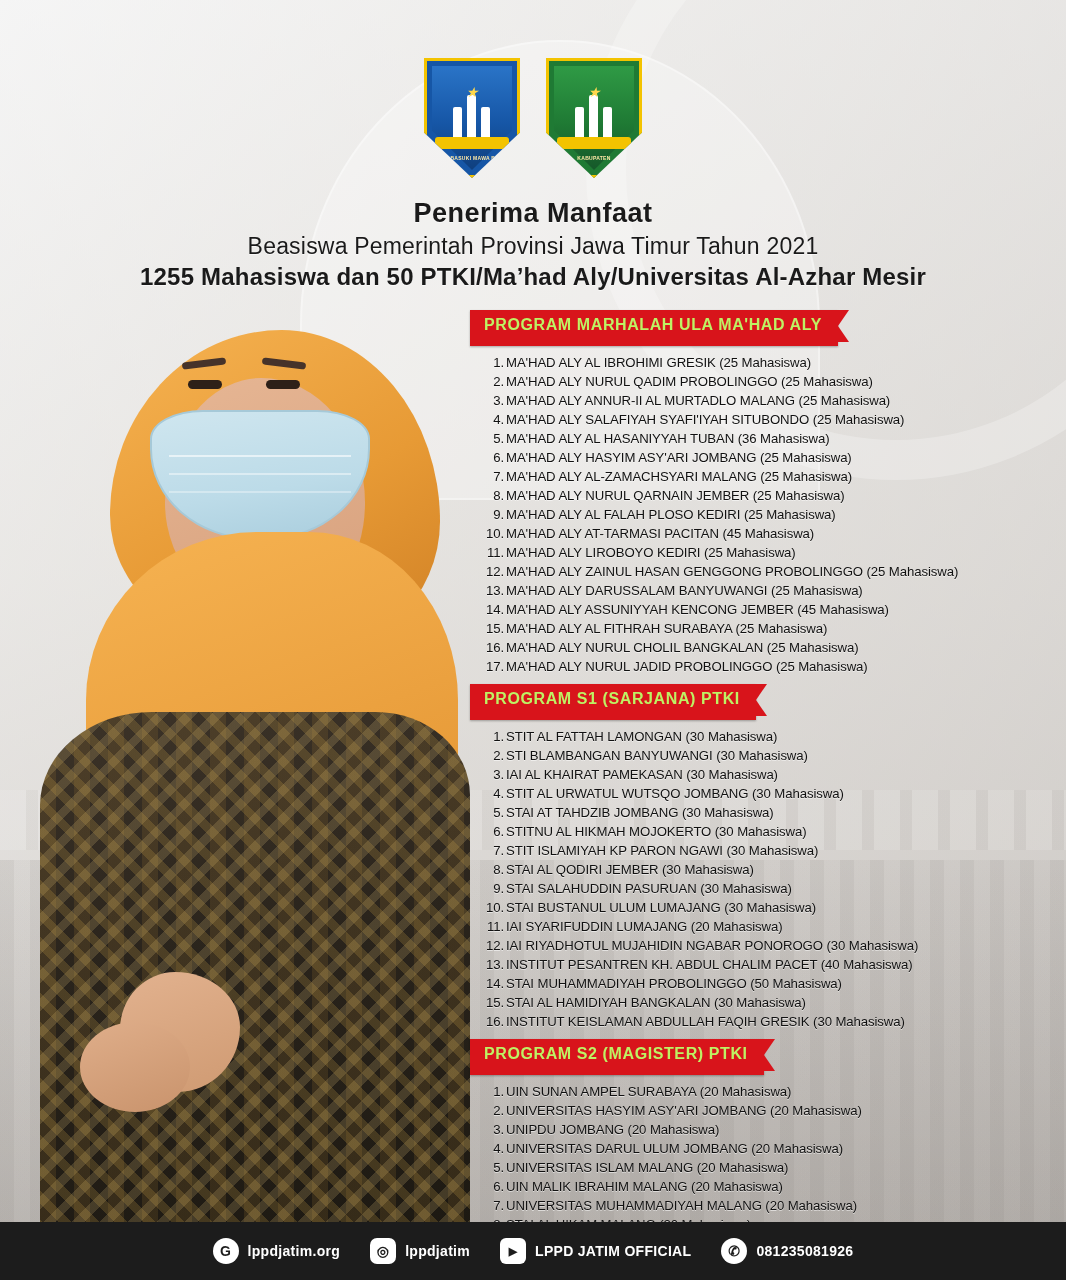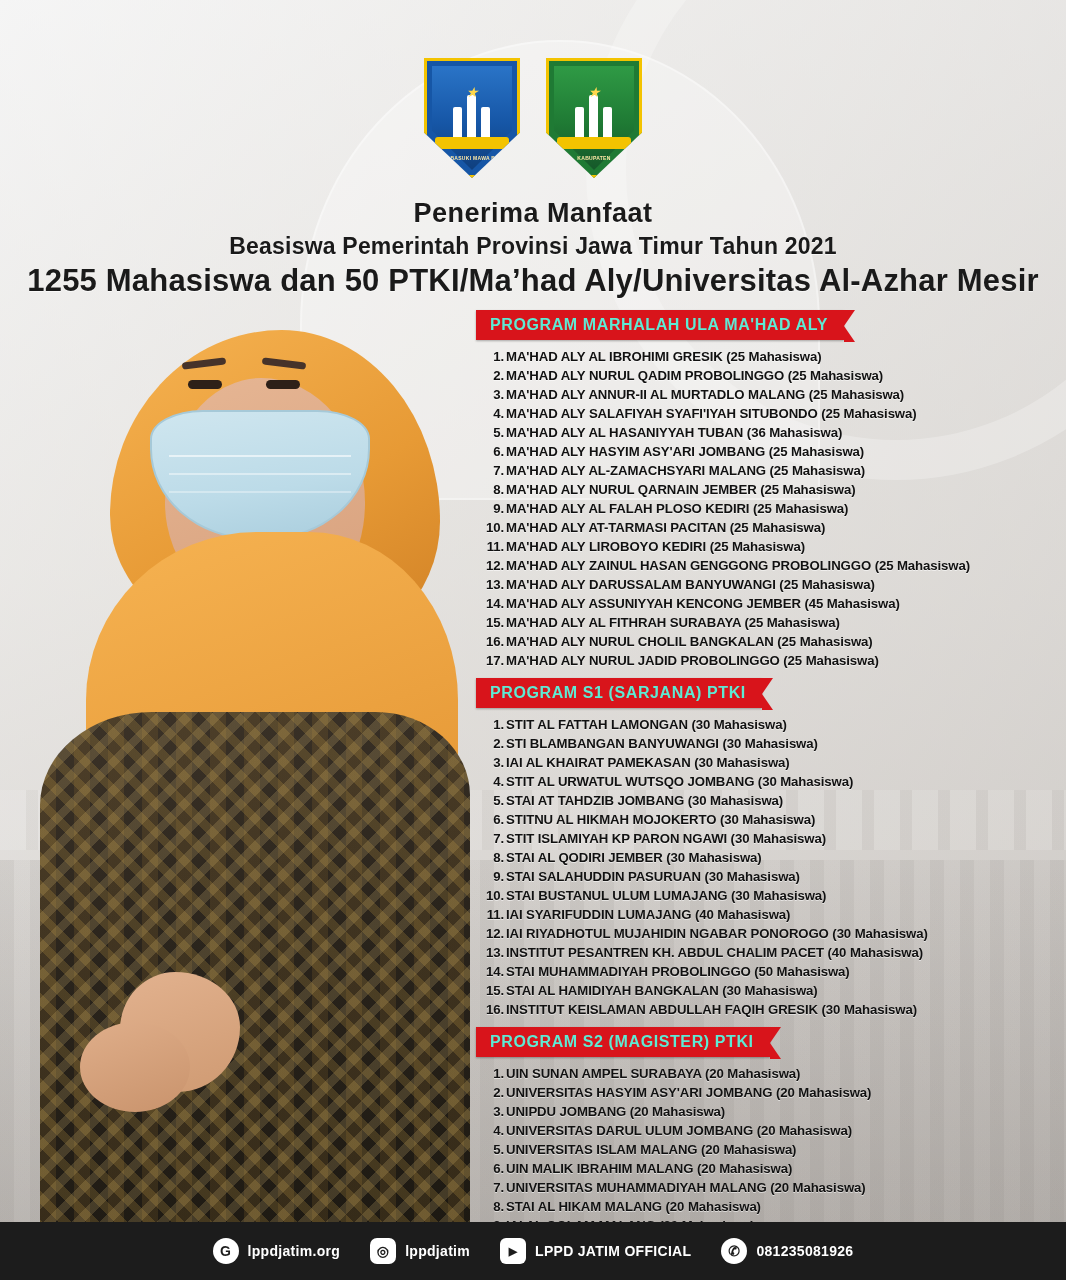--- a/index.html
+++ b/index.html
@@ -97,22 +97,22 @@
     background: #f3c300; border-radius: 3px;
   }
 
   
   .headline {
     position: absolute; top: 198px; left: 0; right: 0;
     text-align: center; color: #1a1a1a;
     text-shadow: 0 1px 0 rgba(255,255,255,0.65);
   }
   .headline .l1 { font-size: 27px; font-weight: bold; letter-spacing: .5px; margin-bottom: 4px; }
-  .headline .l2 { font-size: 23px; font-weight: bold; letter-spacing: .2px; margin-bottom: 3px; }
-  .headline .l3 { font-size: 31px; font-weight: bold; letter-spacing: .2px; }
+  .headline .l2 { font-size: 23px; font-weight: normal; letter-spacing: .2px; margin-bottom: 3px; }
+  .headline .l3 { font-size: 24px; font-weight: bold; letter-spacing: .2px; }
 
   
   .portrait {
     position: absolute; left: 0; bottom: 58px; width: 470px; height: 940px;
   }
   .p-hijab {
     position: absolute; left: 110px; top: 48px; width: 330px; height: 330px;
     background: linear-gradient(150deg,#f6b352 0%, #e79a35 55%, #cf7f24 100%);
     border-radius: 52% 48% 44% 56% / 56% 58% 42% 44%;
   }
@@ -164,46 +164,46 @@
   }
 
   
   .content {
     position: absolute; left: 470px; top: 310px; width: 590px;
   }
   .section { margin-bottom: 8px; }
   .banner {
     display: inline-block;
     background: #d8141b;
-    color: #5eead4;
+    color: #bef264;
     font-weight: bold;
     font-size: 16px;
     letter-spacing: .6px;
-    padding: 6px 16px 6px 14px;
+    padding: 6px 16px 12px 14px;
     margin-bottom: 7px;
-    margin-left: 6px;
+    margin-left: 0;
     position: relative;
     box-shadow: 0 1px 2px rgba(0,0,0,0.3);
   }
   .banner::after {
     content: "";
     position: absolute; right: -11px; top: 0;
     border-top: 16px solid #d8141b;
     border-bottom: 16px solid #d8141b;
     border-right: 11px solid transparent;
   }
   ol.list {
     list-style: none;
     counter-reset: item;
     padding-left: 14px;
   }
   ol.list li {
     counter-increment: item;
     font-size: 13.2px;
-    font-weight: bold;
+    font-weight: normal;
     color: #111;
     line-height: 1.44;
     letter-spacing: -0.1px;
     text-shadow: 0 1px 0 rgba(255,255,255,0.55);
     white-space: nowrap;
   }
   ol.list li::before {
     content: counter(item) ".";
     display: inline-block;
     min-width: 20px;
@@ -298,21 +298,21 @@
       <ol class="list">
         <li>MA'HAD ALY AL IBROHIMI GRESIK (25 Mahasiswa)</li>
         <li>MA'HAD ALY NURUL QADIM PROBOLINGGO (25 Mahasiswa)</li>
         <li>MA'HAD ALY ANNUR-II AL MURTADLO MALANG (25 Mahasiswa)</li>
         <li>MA'HAD ALY SALAFIYAH SYAFI'IYAH SITUBONDO (25 Mahasiswa)</li>
         <li>MA'HAD ALY AL HASANIYYAH TUBAN (36 Mahasiswa)</li>
         <li>MA'HAD ALY HASYIM ASY'ARI JOMBANG (25 Mahasiswa)</li>
         <li>MA'HAD ALY AL-ZAMACHSYARI MALANG (25 Mahasiswa)</li>
         <li>MA'HAD ALY NURUL QARNAIN JEMBER (25 Mahasiswa)</li>
         <li>MA'HAD ALY AL FALAH PLOSO KEDIRI (25 Mahasiswa)</li>
-        <li>MA'HAD ALY AT-TARMASI PACITAN (25 Mahasiswa)</li>
+        <li>MA'HAD ALY AT-TARMASI PACITAN (45 Mahasiswa)</li>
         <li>MA'HAD ALY LIROBOYO KEDIRI (25 Mahasiswa)</li>
         <li>MA'HAD ALY ZAINUL HASAN GENGGONG PROBOLINGGO (25 Mahasiswa)</li>
         <li>MA'HAD ALY DARUSSALAM BANYUWANGI (25 Mahasiswa)</li>
         <li>MA'HAD ALY ASSUNIYYAH KENCONG JEMBER (45 Mahasiswa)</li>
         <li>MA'HAD ALY AL FITHRAH SURABAYA (25 Mahasiswa)</li>
         <li>MA'HAD ALY NURUL CHOLIL BANGKALAN (25 Mahasiswa)</li>
         <li>MA'HAD ALY NURUL JADID PROBOLINGGO (25 Mahasiswa)</li>
       </ol>
     </div>
 
@@ -322,21 +322,21 @@
         <li>STIT AL FATTAH LAMONGAN (30 Mahasiswa)</li>
         <li>STI BLAMBANGAN BANYUWANGI (30 Mahasiswa)</li>
         <li>IAI AL KHAIRAT PAMEKASAN (30 Mahasiswa)</li>
         <li>STIT AL URWATUL WUTSQO JOMBANG (30 Mahasiswa)</li>
         <li>STAI AT TAHDZIB JOMBANG (30 Mahasiswa)</li>
         <li>STITNU AL HIKMAH MOJOKERTO (30 Mahasiswa)</li>
         <li>STIT ISLAMIYAH KP PARON NGAWI (30 Mahasiswa)</li>
         <li>STAI AL QODIRI JEMBER (30 Mahasiswa)</li>
         <li>STAI SALAHUDDIN PASURUAN (30 Mahasiswa)</li>
         <li>STAI BUSTANUL ULUM LUMAJANG (30 Mahasiswa)</li>
-        <li>IAI SYARIFUDDIN LUMAJANG (40 Mahasiswa)</li>
+        <li>IAI SYARIFUDDIN LUMAJANG (20 Mahasiswa)</li>
         <li>IAI RIYADHOTUL MUJAHIDIN NGABAR PONOROGO (30 Mahasiswa)</li>
         <li>INSTITUT PESANTREN KH. ABDUL CHALIM PACET (40 Mahasiswa)</li>
         <li>STAI MUHAMMADIYAH PROBOLINGGO (50 Mahasiswa)</li>
         <li>STAI AL HAMIDIYAH BANGKALAN (30 Mahasiswa)</li>
         <li>INSTITUT KEISLAMAN ABDULLAH FAQIH GRESIK (30 Mahasiswa)</li>
       </ol>
     </div>
 
     <div class="section">
       <div class="banner">PROGRAM S2 (MAGISTER) PTKI</div>

